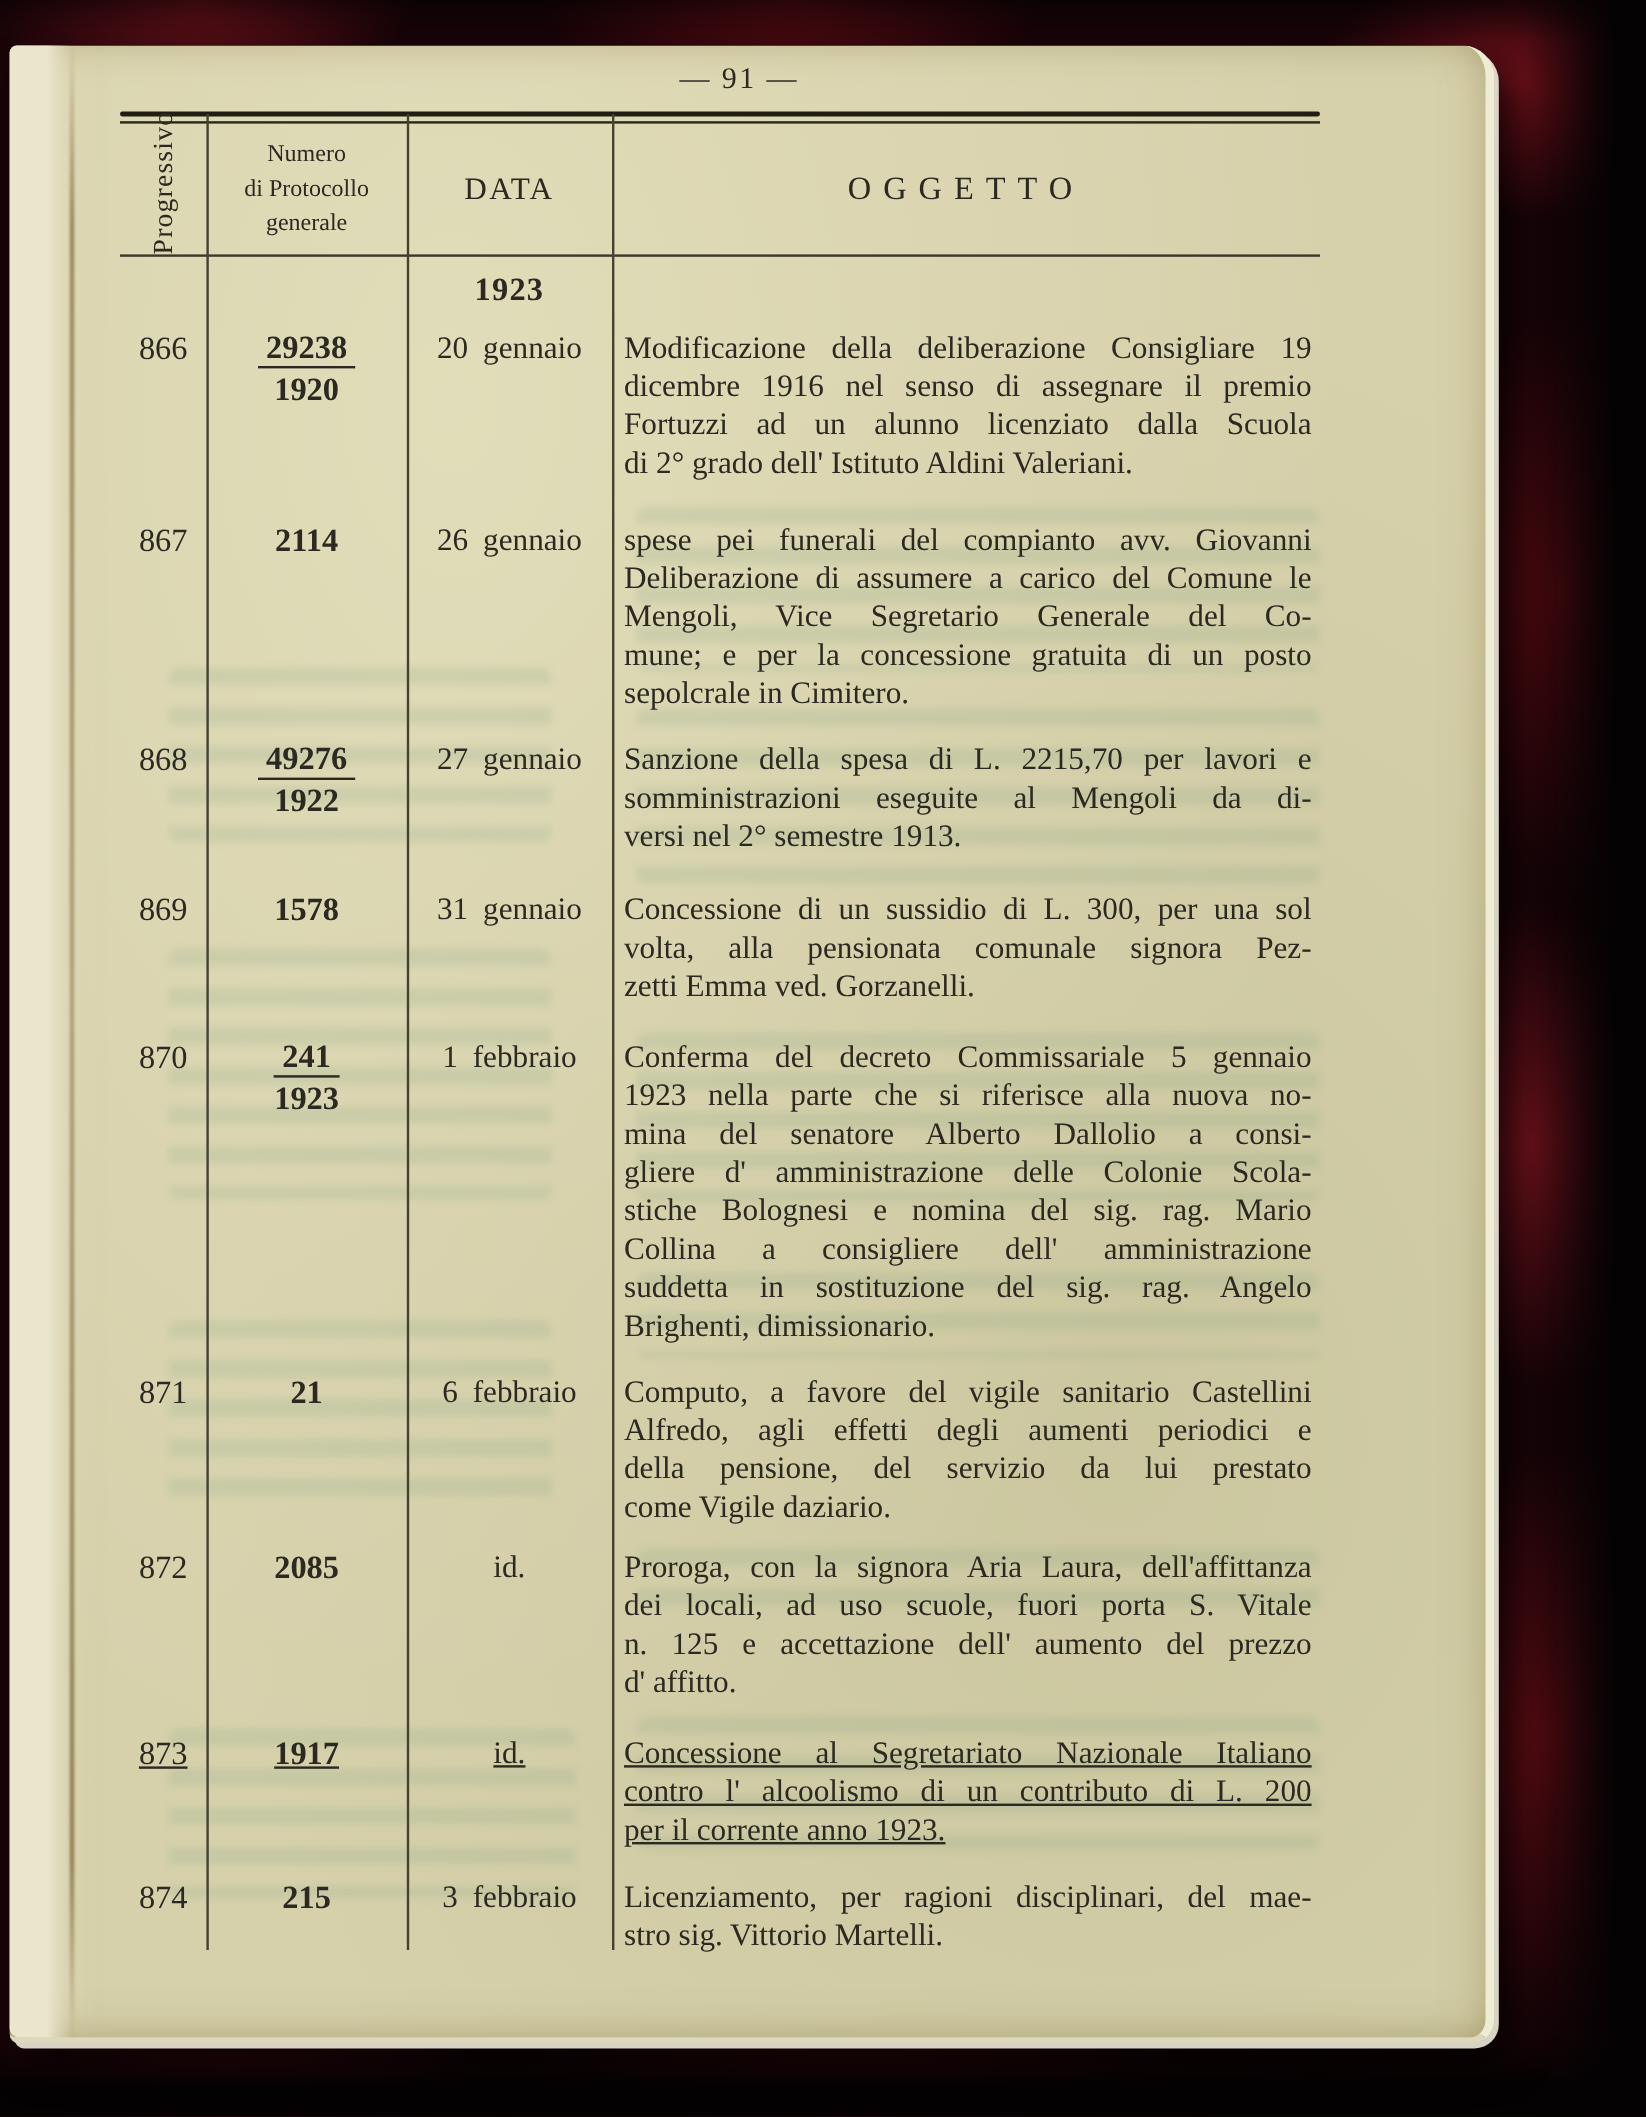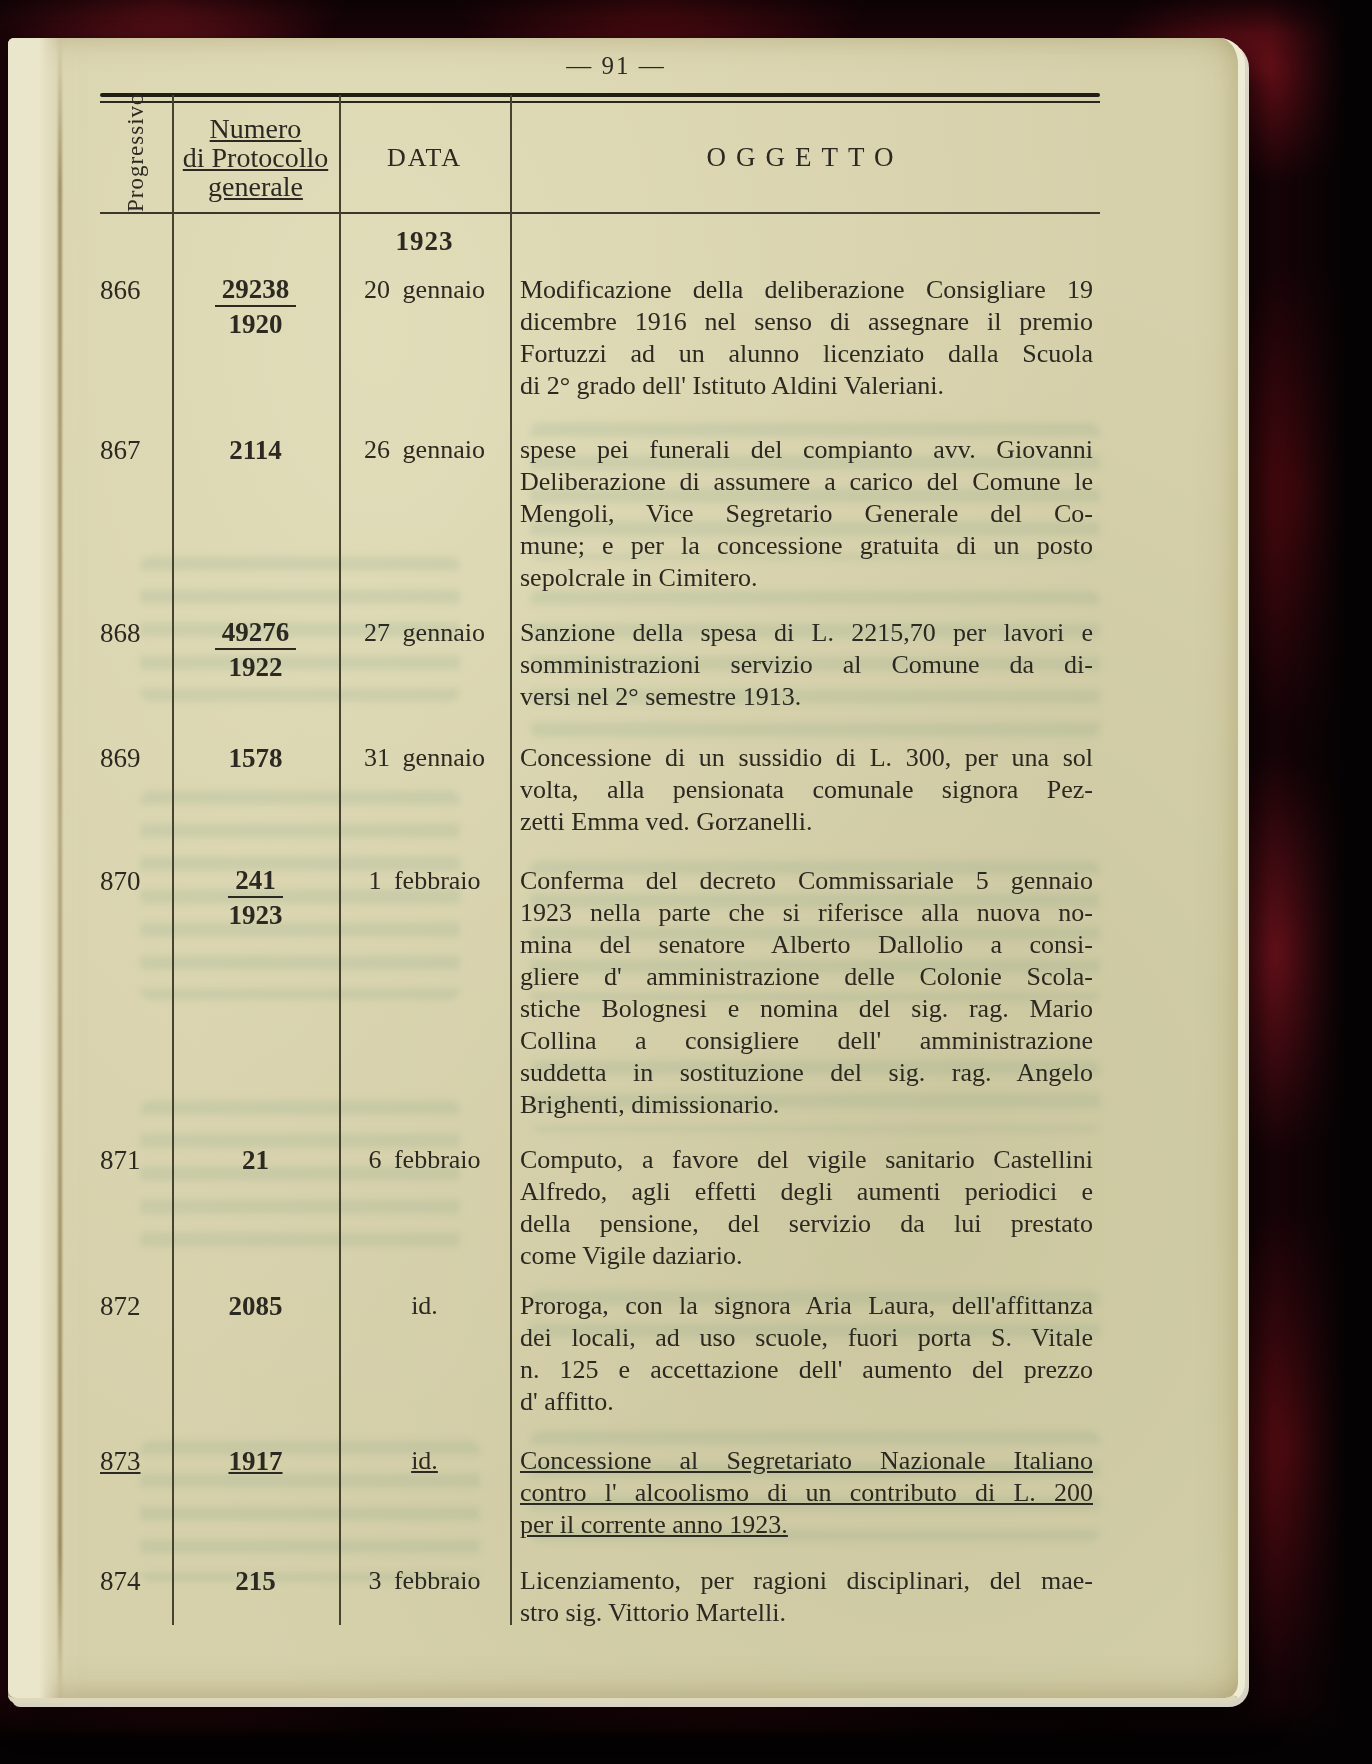--- a/index.html
+++ b/index.html
@@ -76,41 +76,41 @@
   .vrule.v1{left:72px;}
   .vrule.v2{left:239px;}
   .vrule.v3{left:410px;}
 
   .grid{display:grid;grid-template-columns:72px 167px 171px 590px;}
 
   .thead{position:absolute;left:0;top:10px;width:100%;height:109px;align-items:center;}
   .th{text-align:center;}
   .th-prog{writing-mode:vertical-rl;transform:rotate(180deg);justify-self:center;
     font-size:23px;letter-spacing:1px;height:108px;display:flex;align-items:center;}
-  .th-num{font-size:28px;line-height:29px;text-decoration:underline;}
+  .th-num{font-size:20px;line-height:29px;}
   .th-data{font-size:26px;letter-spacing:2px;}
   .th-ogg{font-size:27px;letter-spacing:10px;}
 
   .tbody{position:absolute;left:0;top:121px;width:100%;}
   .year-row{height:32px;margin-top:12px;}
   .year{grid-column:3;text-align:center;font-size:27px;font-weight:600;letter-spacing:1px;}
 
   .row{align-items:start;}
   .row:nth-of-type(2){margin-top:16px;}
   .row:nth-of-type(3){margin-top:32px;}
   .row:nth-of-type(4){margin-top:23px;}
   .row:nth-of-type(5){margin-top:29px;}
   .row:nth-of-type(6){margin-top:27px;}
   .row:nth-of-type(7){margin-top:23px;}
   .row:nth-of-type(8){margin-top:18px;}
   .row:nth-of-type(9){margin-top:27px;text-decoration:underline;}
   .row:nth-of-type(10){margin-top:24px;}
 
   .cell{font-size:26px;line-height:32px;}
-  .cell.prog{text-align:left;font-size:27px;}
+  .cell.prog{text-align:center;font-size:27px;}
   .cell.num{text-align:center;font-size:27px;font-weight:600;}
   .cell.date{text-align:center;word-spacing:6px;}
   .frac{display:inline-block;text-align:center;line-height:30px;}
   .frac-num{display:block;border-bottom:2.5px solid #2b2921;padding:0 7px 1px;}
   .frac-den{display:block;padding-top:2px;}
   .cell.ogg{padding:0 7px 0 62px;}
   .line{text-indent:-52px;}
   .line.just{text-align:justify;text-align-last:justify;}
 </style>
 </head>
@@ -184,21 +184,21 @@
               <div class="line just">mune; e per la concessione gratuita di un posto</div>
               <div class="line">sepolcrale in Cimitero.</div>
             </div>
           </div>
           <div class="row grid">
             <div class="cell prog">868</div>
             <div class="cell num"><div class="frac"><div class="frac-num">49276</div><div class="frac-den">1922</div></div></div>
             <div class="cell date">27 gennaio</div>
             <div class="cell ogg">
               <div class="line just">Sanzione della spesa di L. 2215,70 per lavori e</div>
-              <div class="line just">somministrazioni servizio al Comune da di-</div>
+              <div class="line just">somministrazioni eseguite al Mengoli da di-</div>
               <div class="line">versi nel 2° semestre 1913.</div>
             </div>
           </div>
           <div class="row grid">
             <div class="cell prog">869</div>
             <div class="cell num">1578</div>
             <div class="cell date">31 gennaio</div>
             <div class="cell ogg">
               <div class="line just">Concessione di un sussidio di L. 300, per una sol</div>
               <div class="line just">volta, alla pensionata comunale signora Pez-</div>

